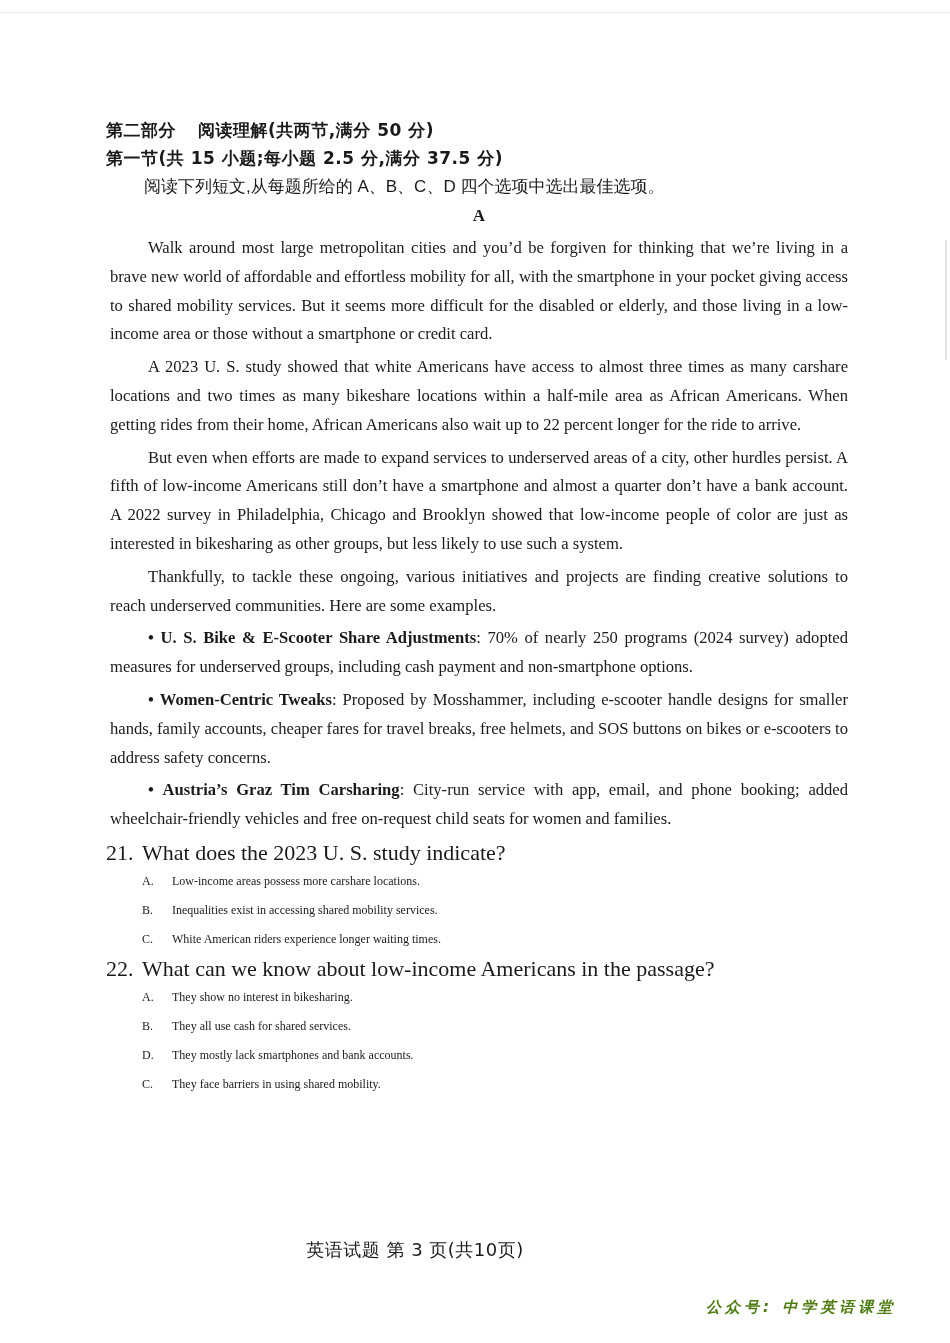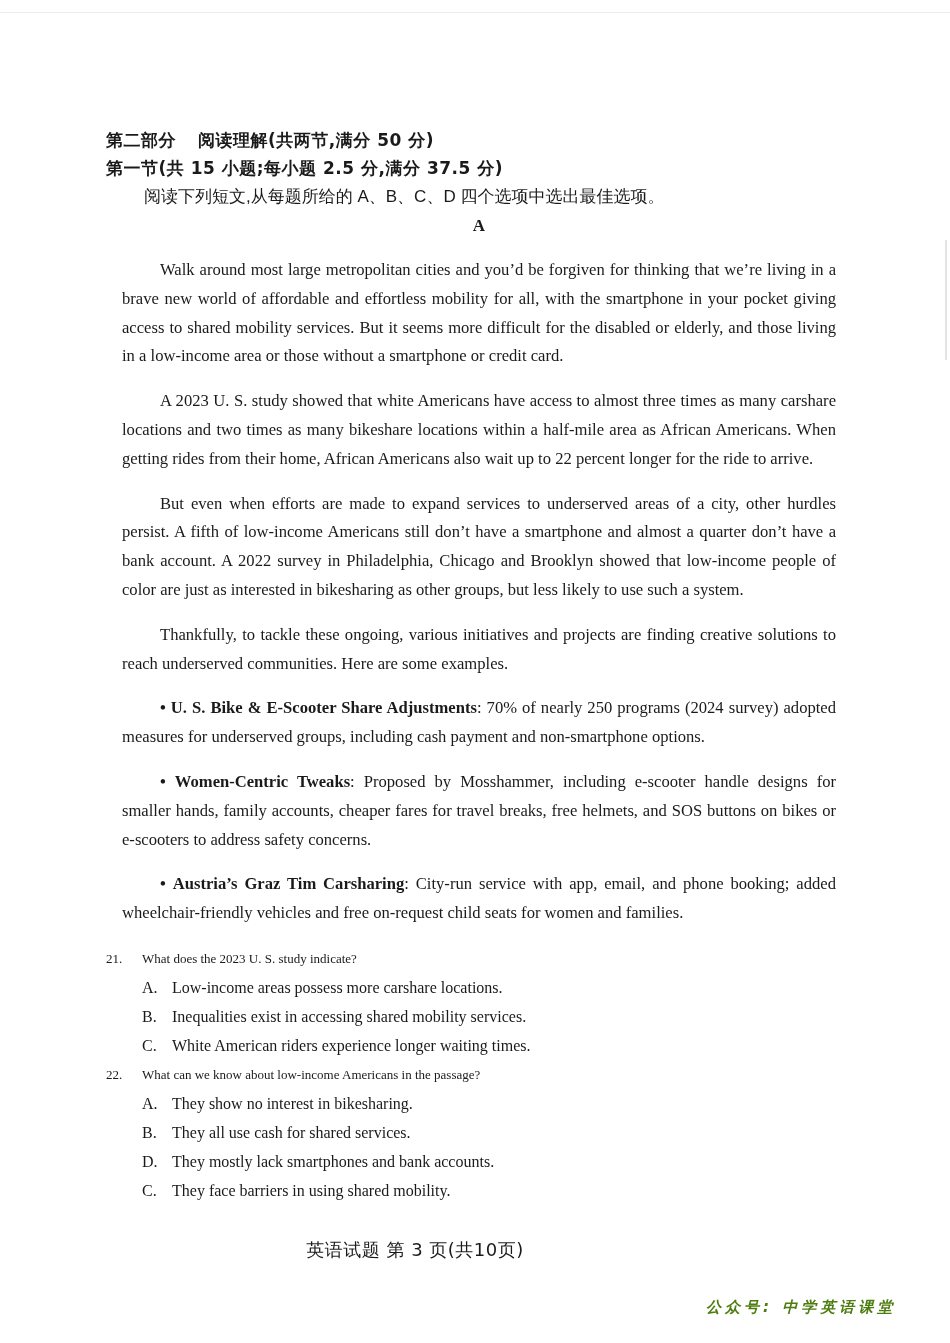--- a/index.html
+++ b/index.html
@@ -27,21 +27,21 @@
       position: absolute;
       left: 945px;
       top: 240px;
       width: 2px;
       height: 120px;
       background: #e4e4e4;
     }
     .page {
       position: absolute;
       left: 106px;
-      top: 126px;
+      top: 116px;
       width: 746px;
     }
     .heading {
       font-family: "DejaVu Sans", "Liberation Sans", sans-serif;
       font-weight: bold;
       font-size: 17px;
       line-height: 28px;
       letter-spacing: 0.5px;
       white-space: nowrap;
     }
@@ -59,39 +59,39 @@
       font-size: 17px;
       line-height: 28px;
       margin-top: 0;
       padding-left: 0;
     }
     .para {
       font-size: 16.6px;
       line-height: 28.8px;
       text-align: justify;
       text-indent: 38px;
-      margin: 16px;
+      margin: 4px;
     }
     .para .b {
       font-weight: bold;
     }
     .questions {
       margin-top: 0;
     }
     .q-stem {
-      font-size: 13px;
+      font-size: 22px;
       line-height: 29px;
       white-space: nowrap;
     }
     .q-num {
       display: inline-block;
       width: 36px;
     }
     .opt {
-      font-size: 16px;
+      font-size: 12px;
       line-height: 29px;
       padding-left: 36px;
       white-space: nowrap;
     }
     .opt-letter {
       display: inline-block;
       width: 30px;
     }
     .footer {
       position: absolute;

